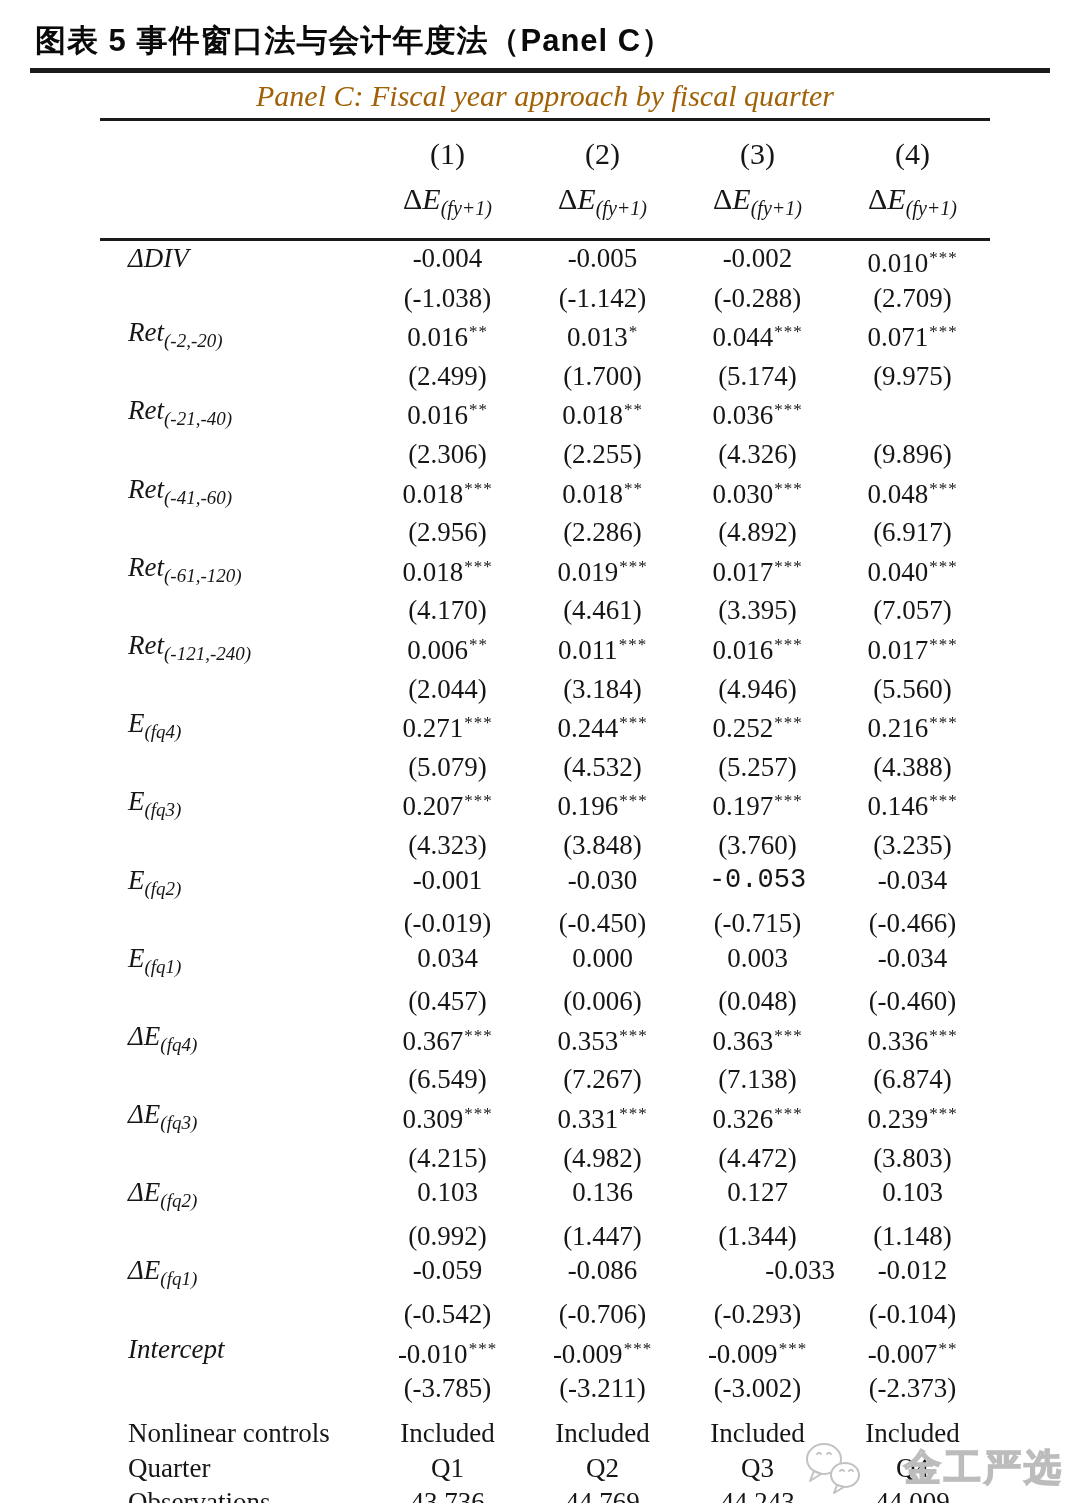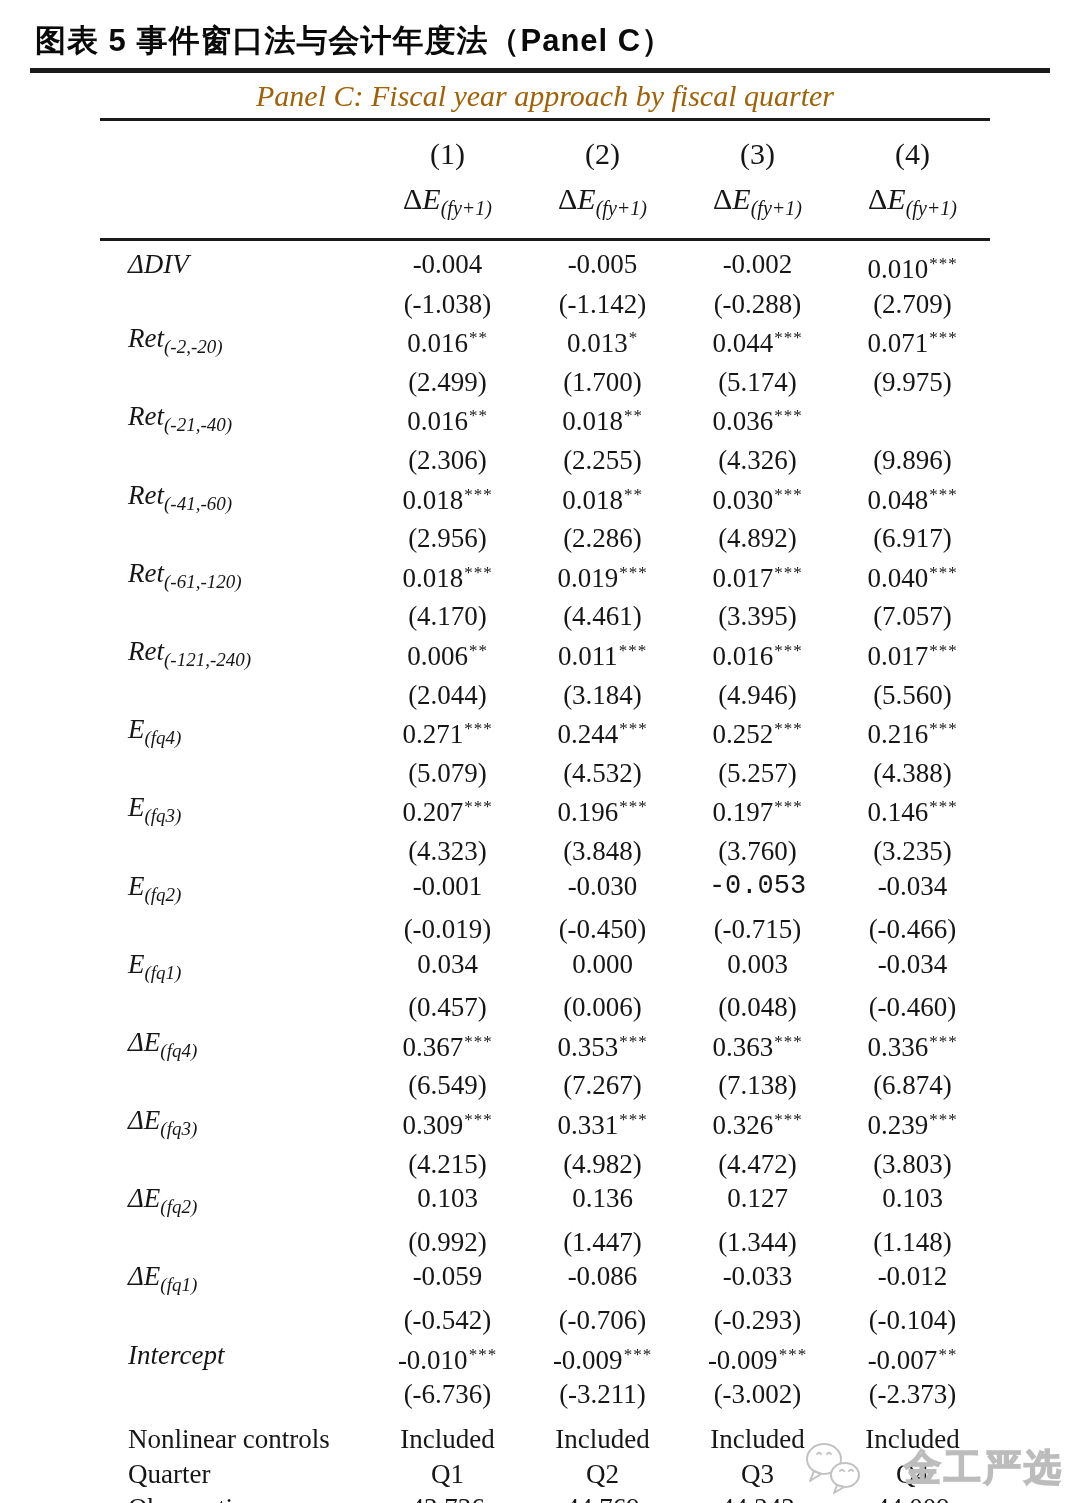--- a/index.html
+++ b/index.html
@@ -32,21 +32,21 @@
   }
   .trow{display:grid;grid-template-columns:270px repeat(4,1fr);}
   .cell{text-align:center;}
   .label-cell{text-align:left;padding-left:28px;}
   .head-nums .cell{font-size:30px;line-height:46px;}
   .head-deps .cell{font-size:30px;line-height:44px;}
   .dep-main{font-style:normal;}
   .dep-main i{font-style:italic;}
   sub.smallsub{font-size:20px;font-style:italic;vertical-align:-6px;letter-spacing:0;}
 
-  .tbody{padding-top:6px;}
+  .tbody{}
   .var-block{display:grid;grid-template-columns:270px repeat(4,1fr);}
   .vline{line-height:34.6px;font-size:27px;}
   .row-label{font-style:italic;font-size:27px;}
   .row-label sub{font-size:19px;vertical-align:-6px;}
   .coef sup{font-size:17px;vertical-align:9px;letter-spacing:1px;margin-left:1px;}
 
   .tsummary{padding:10px 0 12px 0;}
   .sum-row{display:grid;grid-template-columns:270px repeat(4,1fr);line-height:34.8px;font-size:27px;}
 
   
@@ -231,34 +231,34 @@
           <div class="vline cell coef" style="grid-area: 1 / 5;">0.103</div>
           <div class="vline cell" style="grid-area: 2 / 2;">(0.992)</div>
           <div class="vline cell" style="grid-area: 2 / 3;">(1.447)</div>
           <div class="vline cell" style="grid-area: 2 / 4;">(1.344)</div>
           <div class="vline cell" style="grid-area: 2 / 5;">(1.148)</div>
         </div>
         <div class="var-block">
           <div class="vline row-label label-cell" style="grid-area: 1 / 1;">ΔE<sub>(fq1)</sub></div>
           <div class="vline cell coef" style="grid-area: 1 / 2;">-0.059</div>
           <div class="vline cell coef" style="grid-area: 1 / 3;">-0.086</div>
-          <div class="vline cell coef" style="grid-area: 1 / 4;">-0.033</div>
+          <div class="vline cell coef" style="grid-area: 1 / 4; text-align: right;">-0.033</div>
           <div class="vline cell coef" style="grid-area: 1 / 5;">-0.012</div>
           <div class="vline cell" style="grid-area: 2 / 2;">(-0.542)</div>
           <div class="vline cell" style="grid-area: 2 / 3;">(-0.706)</div>
           <div class="vline cell" style="grid-area: 2 / 4;">(-0.293)</div>
           <div class="vline cell" style="grid-area: 2 / 5;">(-0.104)</div>
         </div>
         <div class="var-block">
           <div class="vline row-label label-cell" style="grid-area: 1 / 1;">Intercept</div>
           <div class="vline cell coef" style="grid-area: 1 / 2;">-0.010<sup>***</sup></div>
           <div class="vline cell coef" style="grid-area: 1 / 3;">-0.009<sup>***</sup></div>
           <div class="vline cell coef" style="grid-area: 1 / 4;">-0.009<sup>***</sup></div>
           <div class="vline cell coef" style="grid-area: 1 / 5;">-0.007<sup>**</sup></div>
-          <div class="vline cell" style="grid-area: 2 / 2;">(-6.736)</div>
+          <div class="vline cell" style="grid-area: 2 / 2;">(-3.785)</div>
           <div class="vline cell" style="grid-area: 2 / 3;">(-3.211)</div>
           <div class="vline cell" style="grid-area: 2 / 4;">(-3.002)</div>
           <div class="vline cell" style="grid-area: 2 / 5;">(-2.373)</div>
         </div>
       </div>
     <div class="tsummary" id="tsummary">
         <div class="sum-row">
           <div class="sum-label label-cell">Nonlinear controls</div>
           <div class="cell">Included</div>
           <div class="cell">Included</div>

